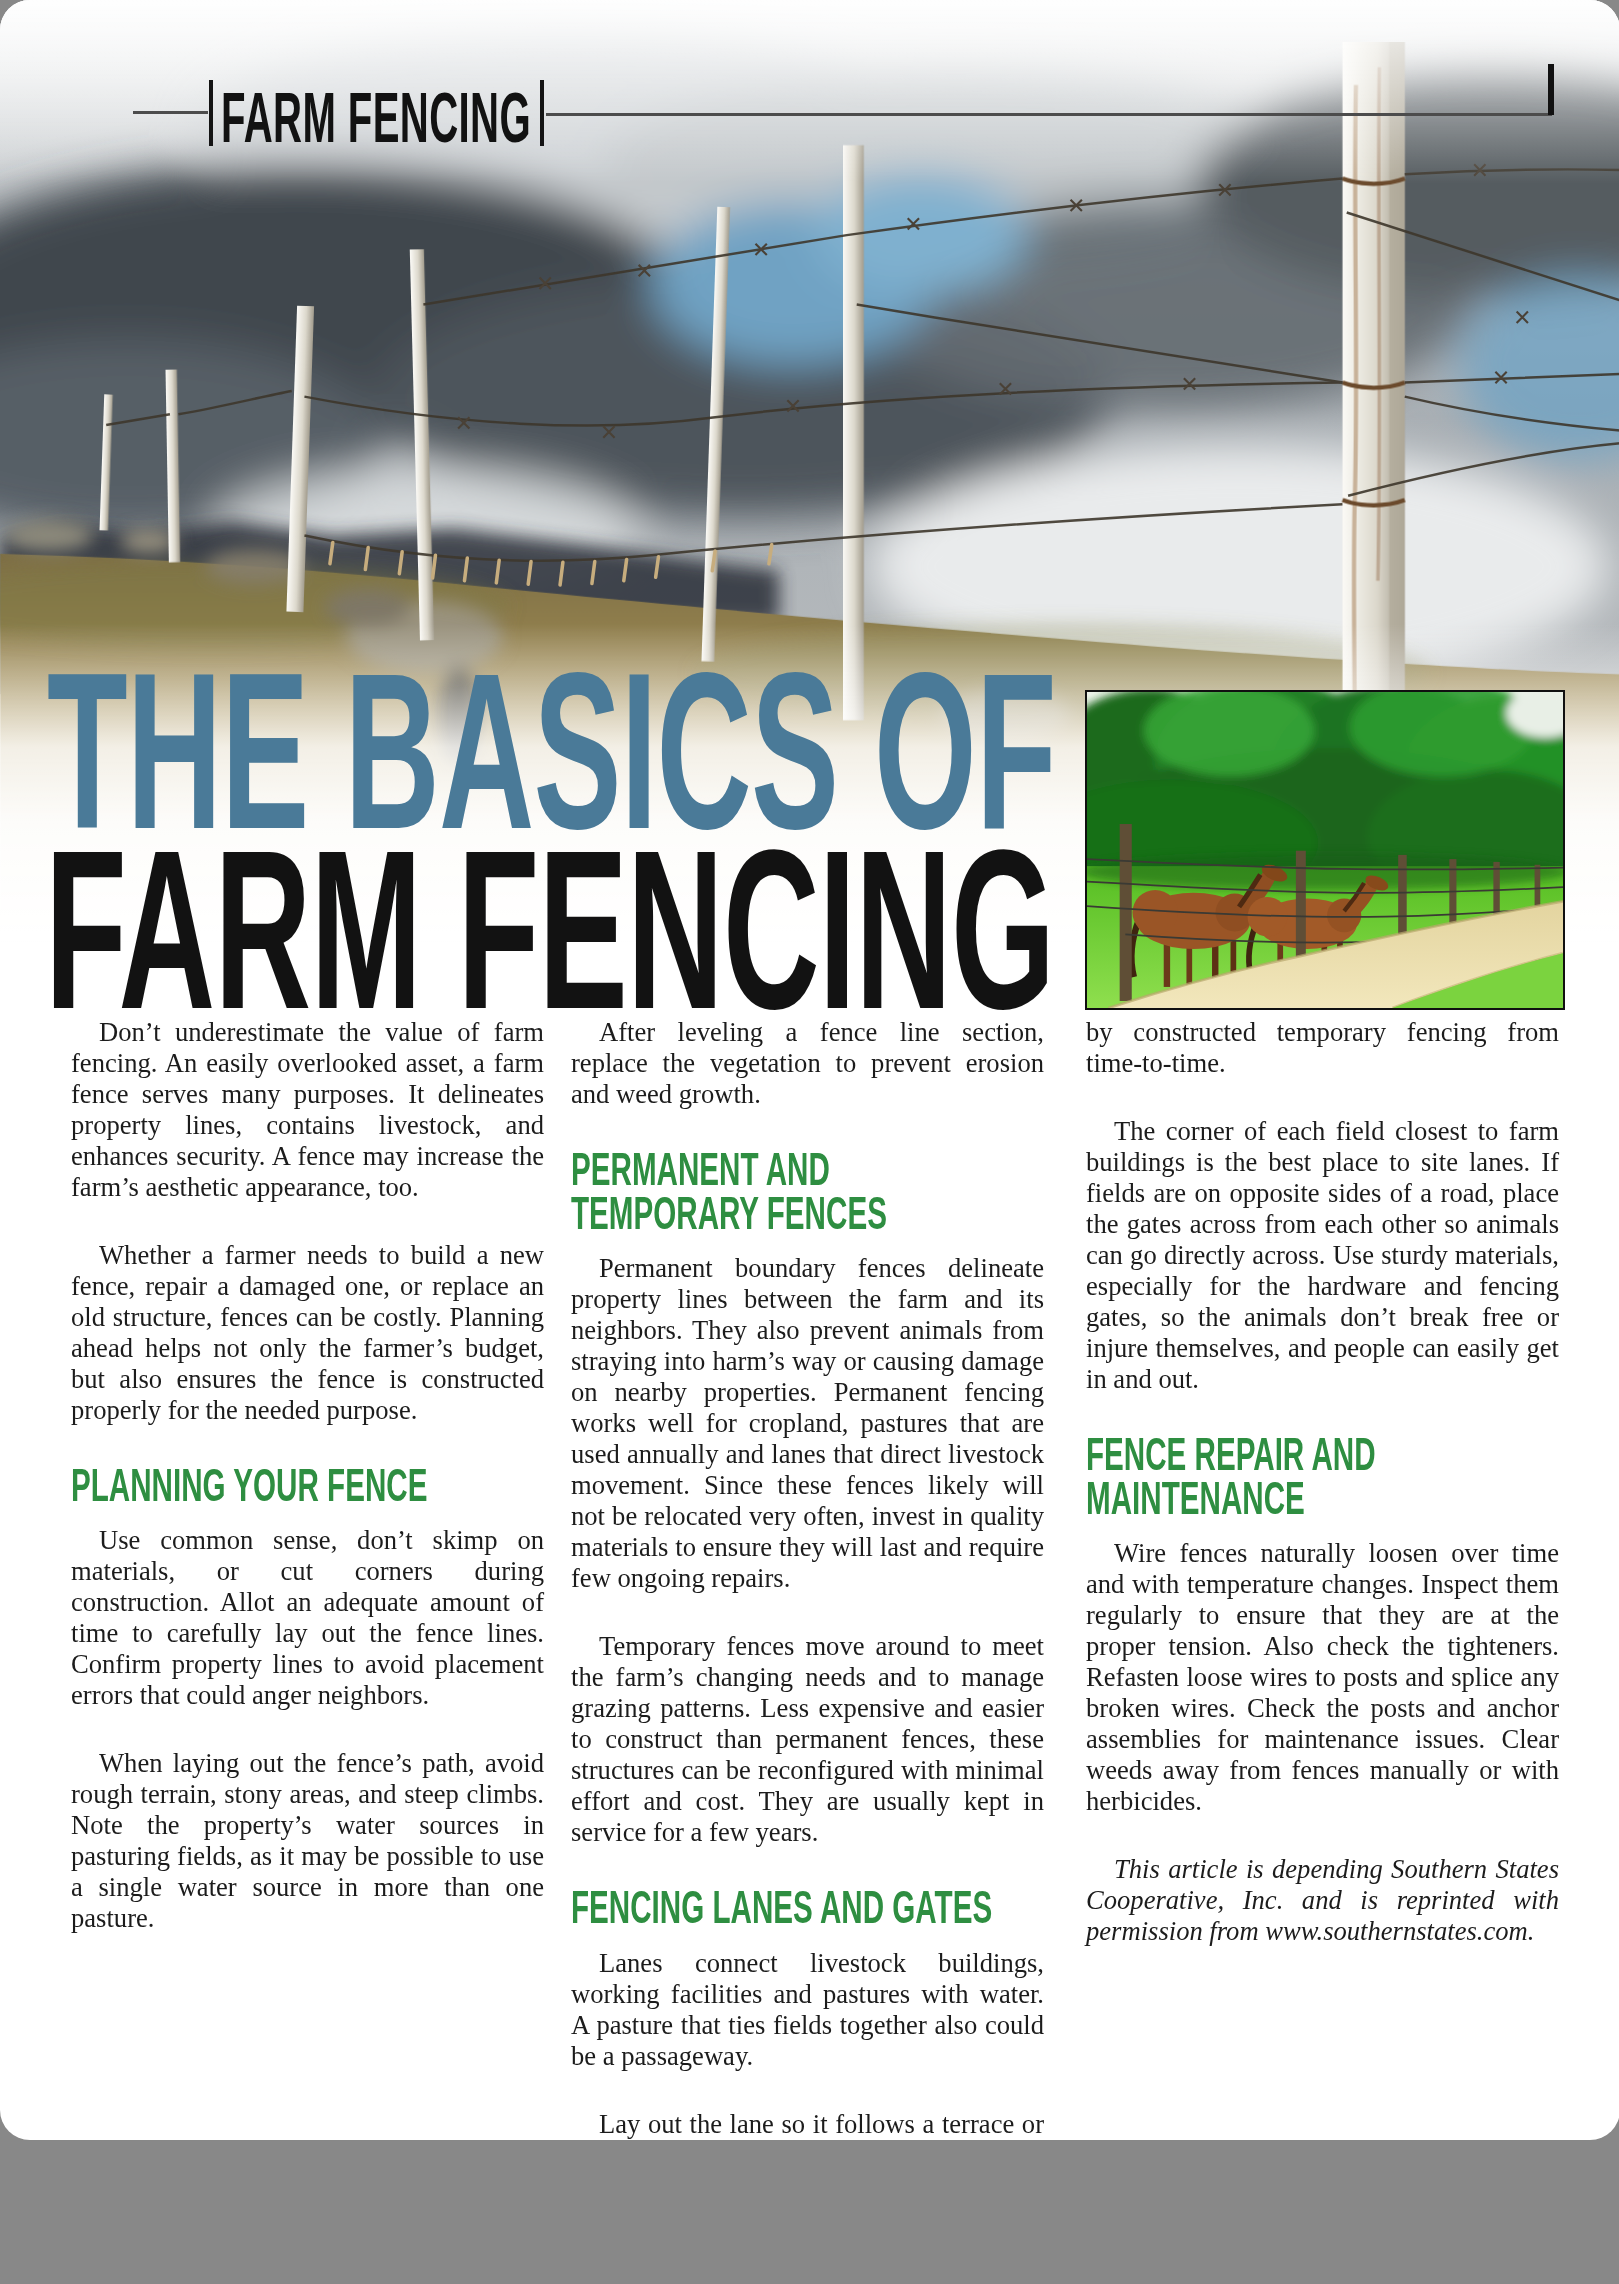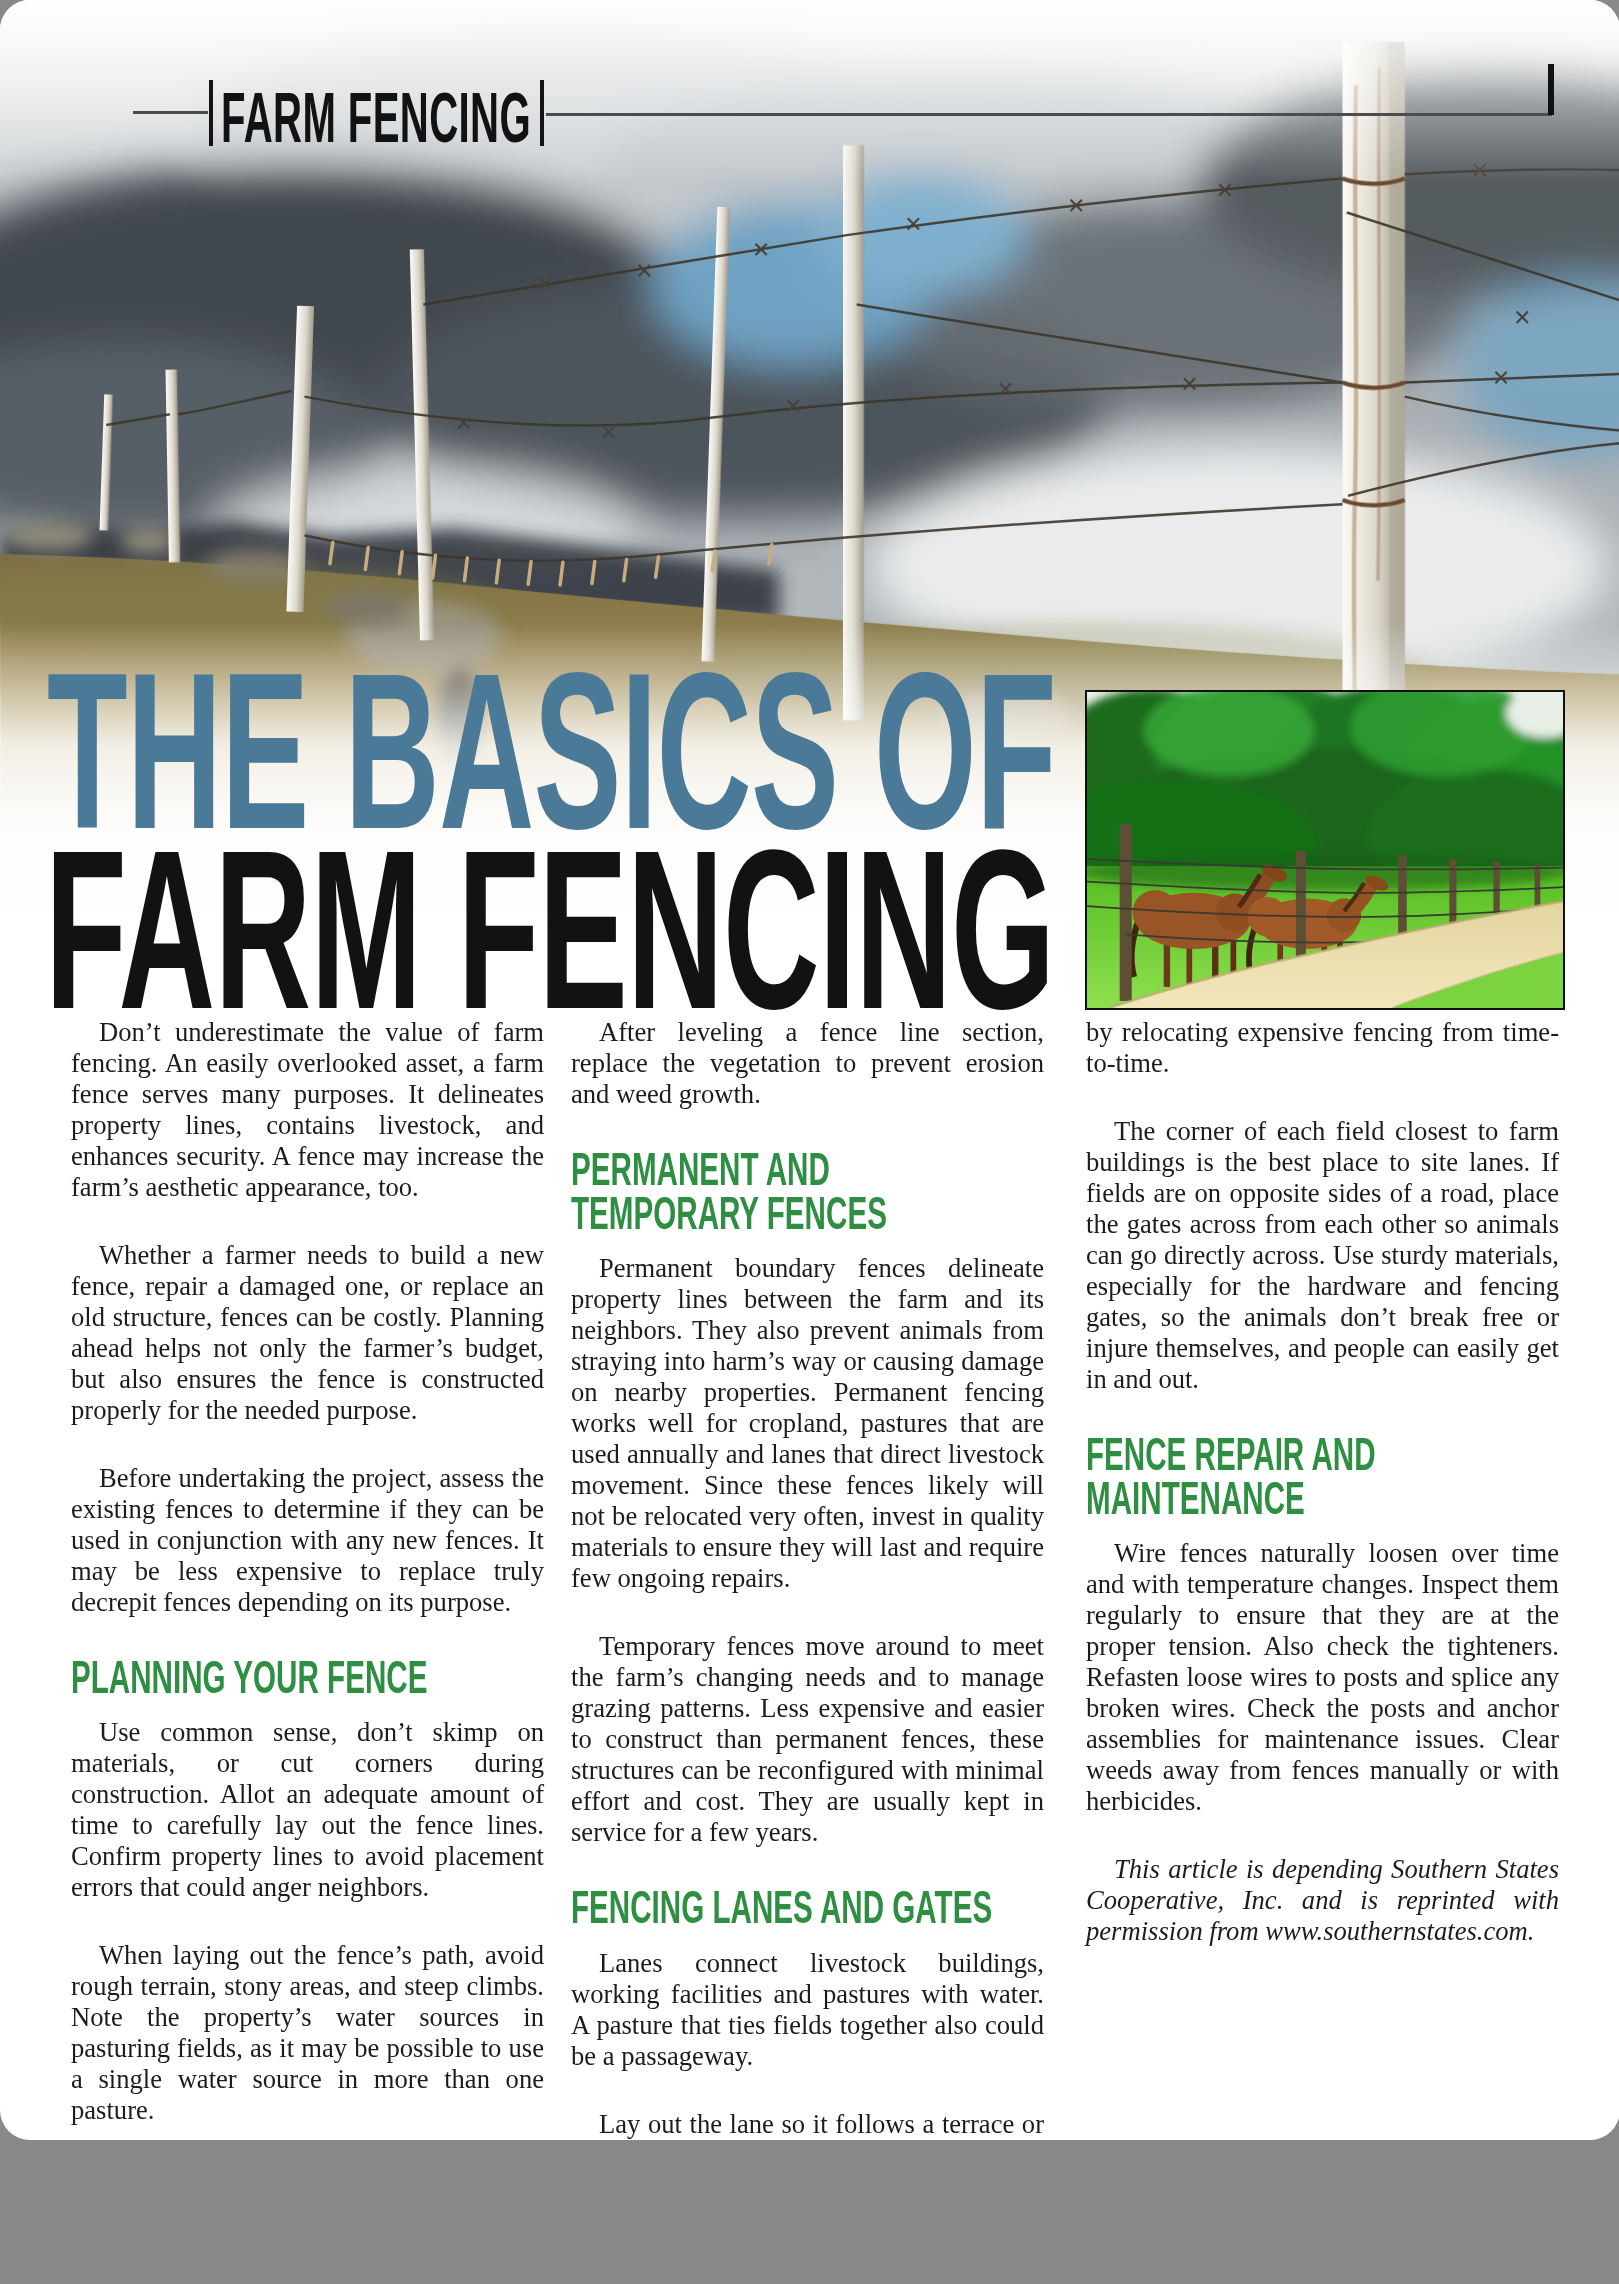--- a/index.html
+++ b/index.html
@@ -265,41 +265,40 @@
       <path d="M30,450 L430,450 C520,416 600,390 670,372 L670,298 C560,318 420,348 300,376 C200,398 110,424 30,450 Z" fill="url(#pth)"></path>
       <path d="M30,450 C110,424 200,398 300,376 C420,348 560,318 670,298" stroke="#b9a86e" stroke-width="4" fill="none" opacity=".7"></path>
       <path d="M430,450 C520,416 600,390 670,372" stroke="#c9b87c" stroke-width="4" fill="none" opacity=".7"></path>
       <path d="M430,450 L670,450 L670,372 C600,390 520,416 430,450 Z" fill="#7bd33f"></path>
     </svg>
   </div>
 
   <div class="col col1">
     <p>Don’t underestimate the value of farm fencing. An easily overlooked asset, a farm fence serves many purposes. It delineates property lines, contains livestock, and enhances security. A fence may increase the farm’s aesthetic appearance, too.</p>
     <p>Whether a farmer needs to build a new fence, repair a damaged one, or replace an old structure, fences can be costly. Planning ahead helps not only the farmer’s budget, but also ensures the fence is constructed properly for the needed purpose.</p>
-    <p>Before undertaking the project, assess the existing fences to determine if they can be used in conjunction with any new fences. It may be less expensive to replace truly decrepit fences depending on its purpose.</p>
     <h2 class="sec">PLANNING YOUR FENCE</h2>
     <p>Use common sense, don’t skimp on materials, or cut corners during construction. Allot an adequate amount of time to carefully lay out the fence lines. Confirm property lines to avoid placement errors that could anger neighbors.</p>
     <p>When laying out the fence’s path, avoid rough terrain, stony areas, and steep climbs. Note the property’s water sources in pasturing fields, as it may be possible to use a single water source in more than one pasture.</p>
   </div>
 
   <div class="col col2">
     <p>After leveling a fence line section, replace the vegetation to prevent erosion and weed growth.</p>
     <h2 class="sec">
       <span>PERMANENT AND</span>
       <span>TEMPORARY FENCES</span>
     </h2>
     <p>Permanent boundary fences delineate property lines between the farm and its neighbors. They also prevent animals from straying into harm’s way or causing damage on nearby properties. Permanent fencing works well for cropland, pastures that are used annually and lanes that direct livestock movement. Since these fences likely will not be relocated very often, invest in quality materials to ensure they will last and require few ongoing repairs.</p>
     <p>Temporary fences move around to meet the farm’s changing needs and to manage grazing patterns. Less expensive and easier to construct than permanent fences, these structures can be reconfigured with minimal effort and cost. They are usually kept in service for a few years.</p>
     <h2 class="sec">FENCING LANES AND GATES</h2>
     <p>Lanes connect livestock buildings, working facilities and pastures with water. A pasture that ties fields together also could be a passageway.</p>
     <p>Lay out the lane so it follows a terrace or natural ridge to prevent gullies. It is best if the lane crosses a well-drained site. If the land is soggy, redirect the livestock and equipment</p>
   </div>
 
   <div class="col col3">
-    <p class="noindent">by relocating expensive fencing from time-to-time.</p>
+    <p class="noindent">by constructed temporary fencing from time-to-time.</p>
     <p>The corner of each field closest to farm buildings is the best place to site lanes. If fields are on opposite sides of a road, place the gates across from each other so animals can go directly across. Use sturdy materials, especially for the hardware and fencing gates, so the animals don’t break free or injure themselves, and people can easily get in and out.</p>
     <h2 class="sec">
       <span>FENCE REPAIR AND</span>
       <span>MAINTENANCE</span>
     </h2>
     <p>Wire fences naturally loosen over time and with temperature changes. Inspect them regularly to ensure that they are at the proper tension. Also check the tighteners. Refasten loose wires to posts and splice any broken wires. Check the posts and anchor assemblies for maintenance issues. Clear weeds away from fences manually or with herbicides.</p>
     <p class="italic">This article is depending Southern States Cooperative, Inc. and is reprinted with permission from www.southernstates.com.</p>
   </div>
 
 </div>

